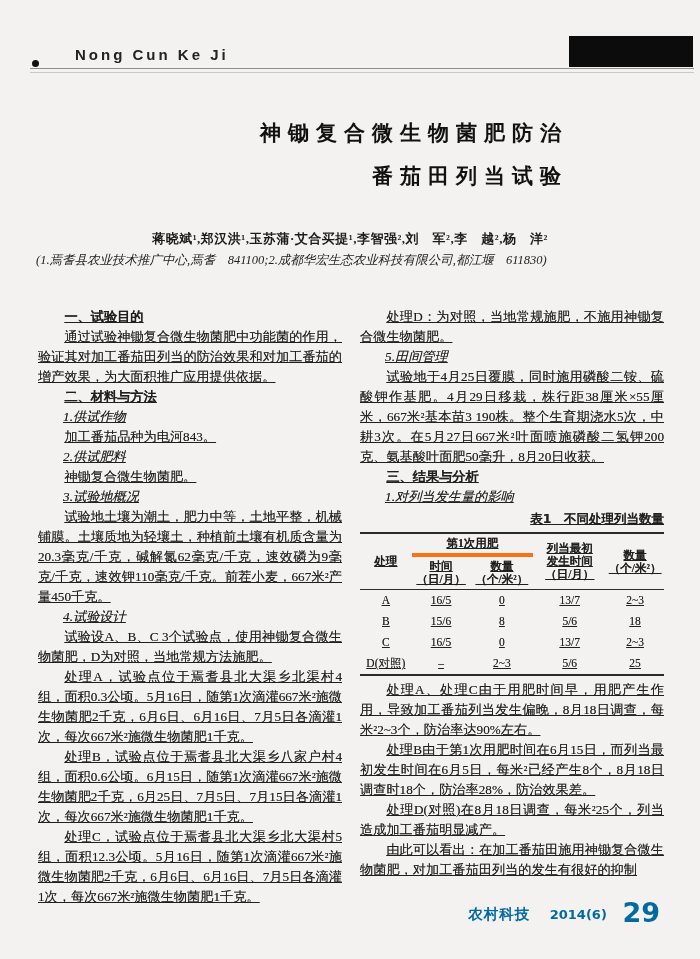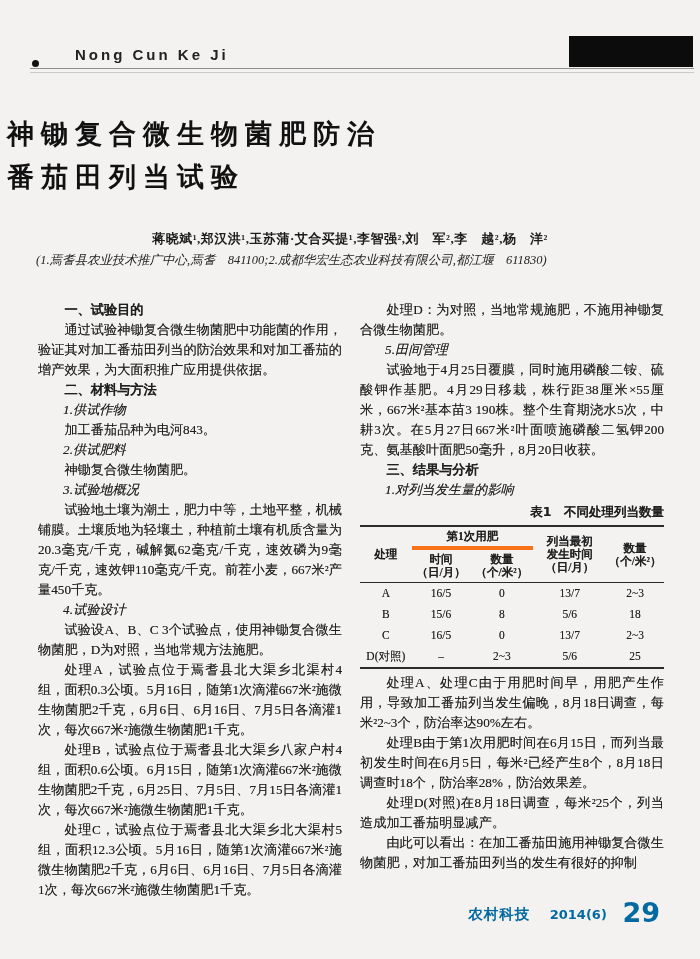--- a/index.html
+++ b/index.html
@@ -18,39 +18,40 @@
     position:absolute;left:45px;top:10px;
     font-family:"Liberation Sans","DejaVu Sans",sans-serif;
     font-weight:bold;font-size:15px;letter-spacing:3px;color:#222;
   }
   .corner-box{position:absolute;right:1px;top:0px;width:124px;height:31px;background:#0c0c0c;}
   .head-rule{position:absolute;left:0;right:0;top:32px;height:3px;
     border-top:1.5px solid #8f8f8f;border-bottom:1px solid #c9c9c6;}
   
   .article-title{
     position:absolute;top:112px;left:0;width:568px;
-    text-align:left;
+    text-align:right;
     font-family:"DejaVu Sans","Liberation Sans",sans-serif;
-    font-weight:bold;font-size:27px;line-height:43px;
+    font-weight:bold;font-size:21px;line-height:43px;
     letter-spacing:7px;text-indent:7px;color:#111;
   }
   .authors{
     position:absolute;top:230px;left:0;width:700px;text-align:center;
     font-size:13px;font-weight:bold;letter-spacing:.5px;color:#1c1c1c;
   }
   .affiliation{
     position:absolute;top:252px;left:0;width:700px;text-align:left;
     font-style:italic;font-size:12.5px;color:#222;margin-left:36px;
   }
   
   .columns{
-    position:absolute;top:300px;left:38px;width:626px;
+    position:absolute;top:307px;left:38px;width:626px;
     display:flex;gap:18px;
     font-size:13.2px;line-height:20px;
     text-shadow:0 0 .4px rgba(0,0,0,.5);
+    text-decoration:underline;
   }
   .col{width:304px;text-align:justify;}
   .blk{margin:0;}
   .h{font-family:"DejaVu Sans","Liberation Sans",sans-serif;font-weight:bold;text-indent:2em;}
   .sh{font-style:italic;text-indent:1.9em;}
   .p{text-indent:2em;}
   
   .tbl-caption{
     font-family:"DejaVu Sans","Liberation Sans",sans-serif;
     font-weight:bold;font-size:12.5px;text-align:right;

